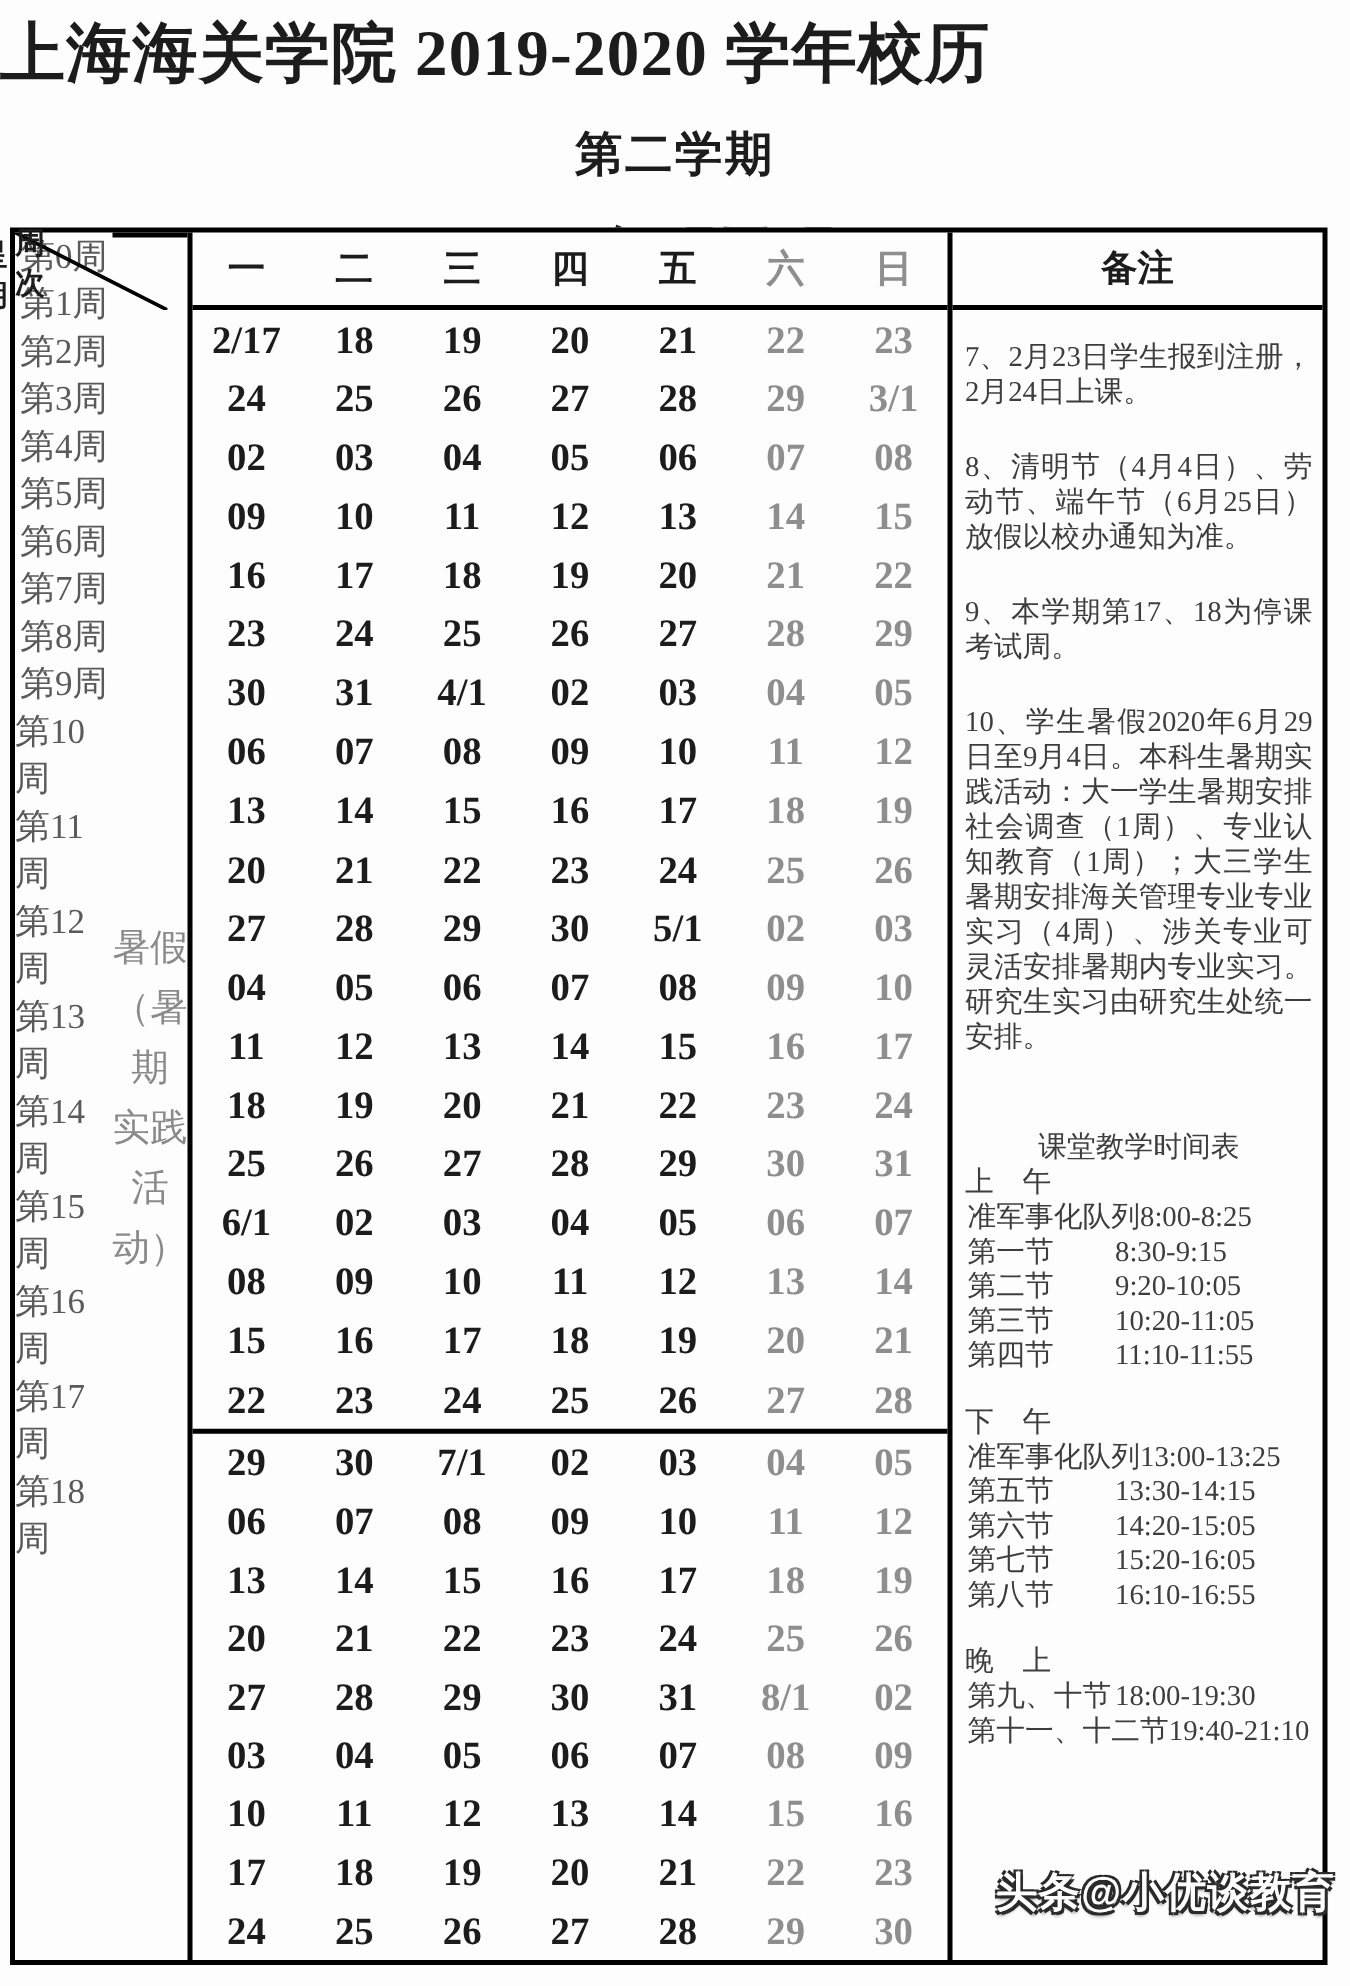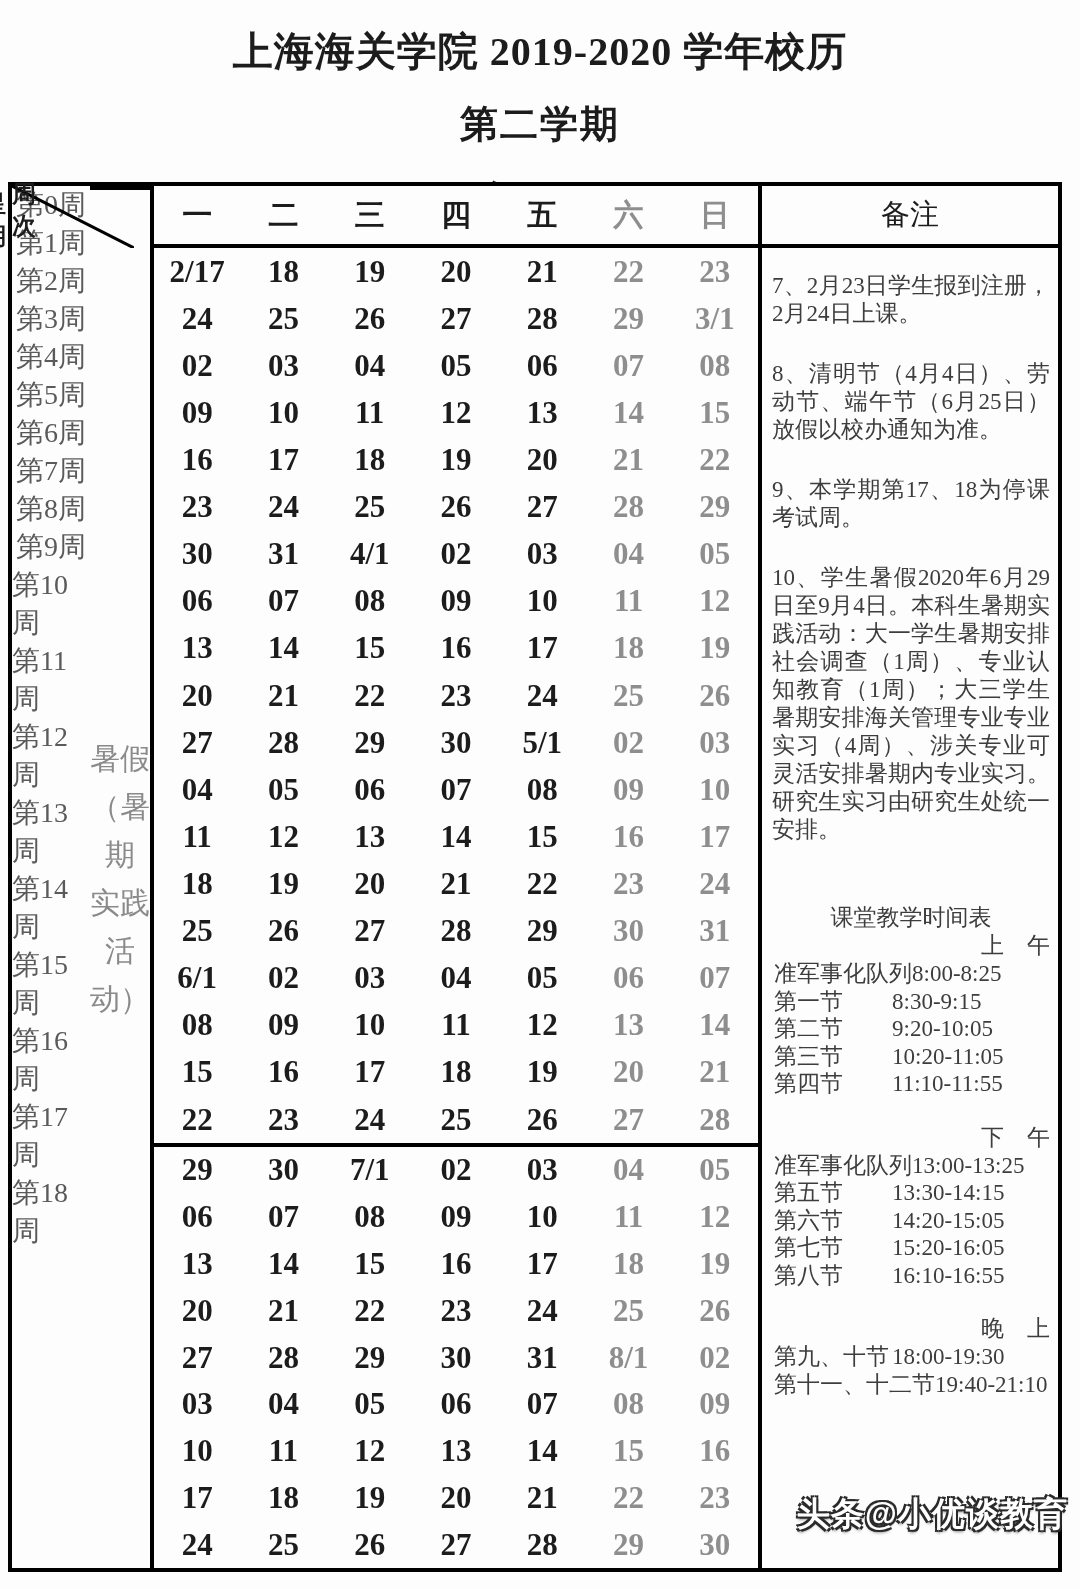--- a/index.html
+++ b/index.html
@@ -4,21 +4,21 @@
 <style>
   * { margin:0; padding:0; box-sizing:border-box; }
   html,body { background:#e9e9e9; }
   .page {
     position:relative; width:1080px; height:1589px; margin:0 auto;
     background:#fdfdfd; overflow:hidden;
     font-family:"Liberation Serif","DejaVu Serif",serif;
     color:#1c1c1c;
   }
   
-  .t1 { padding-top:24px;  text-align:center; font-size:40px; font-weight:bold; letter-spacing:1px; }
+  .t1 { padding-top:8px;  text-align:left; font-size:52px; font-weight:bold; letter-spacing:1px; }
   .t2 { margin-top:20px;  text-align:center; font-size:38px; font-weight:bold; letter-spacing:2px; }
   .t3 { margin-top:24px;  text-align:center; font-size:38px; font-weight:bold; }
   
   .cal {
     position:absolute; left:8px; top:182px; width:1054px; height:1390px;
     border:4px solid var(--border,#000); display:flex; background:#fdfdfd;
   }
   .col-weeks { width:142px; border-right:4px solid var(--border,#000); display:flex; flex-direction:row; }
   .col-dates { width:608px; border-right:4px solid var(--border,#000); display:flex; flex-direction:column; }
   .col-notes { flex:1; display:flex; flex-direction:column; }
@@ -26,21 +26,21 @@
   .diag-cell { height:62px; border-bottom:4px solid var(--border,#000); position:relative; }
   .diag-cell svg { position:absolute; left:0; top:0; }
   .diag-top    { position:absolute; top:2px;  right:6px; font-size:24px; font-weight:bold; }
   .diag-bottom { position:absolute; bottom:2px; left:0; font-size:24px; font-weight:bold; }
   .days-header { height:62px; border-bottom:4px solid var(--border,#000);
                  display:grid; grid-template-columns:repeat(7,1fr); }
   .day-h { display:flex; align-items:center; justify-content:center;
            font-size:30px; font-weight:bold; }
   .notes-header { height:62px; border-bottom:4px solid var(--border,#000);
                   display:flex; align-items:center; justify-content:center;
-                  font-size:29px; font-weight:normal; }
+                  font-size:29px; font-weight:bold; }
   
   #week-labels { height:895px; display:flex; flex-direction:column; }
   .wlabel { flex:1; display:flex; align-items:center; justify-content:center;
             font-size:28px; color:var(--week-label-text,#5a5a5a); }
   .summer-label { flex:1; border-top:4px solid var(--border,#000);
                   display:flex; align-items:center; justify-content:flex-start; }
   .summer-label-text { text-align:center; font-size:30px; line-height:48px;
                        color:var(--summer-label-text,#8a8a8a); }
   
   #main-grid { height:895px; display:flex; flex-direction:column; }
@@ -48,21 +48,21 @@
   .drow { flex:1; display:grid; grid-template-columns:repeat(7,1fr);text-align:right; }
   .dcell { display:flex; align-items:center; justify-content:center;
            font-size:31px; font-weight:bold; color:var(--weekday-text,#1c1c1c); }
   .wk { color:var(--weekend-text,#8e8e8e) !important; }
   
   .notes-body { flex:1; padding:24px 8px 0 10px; font-size:23px;
                 color:var(--notes-text,#3d3d3d); }
   .note { margin:0 0 32px 0; line-height:28px; text-align:justify; }
   .sched { margin-top:60px; }
   .sched-title { text-align:center; line-height:28px; }
-  .sec-name { text-align:right; line-height:28px; margin-top:26px; }
+  .sec-name { text-align:left; line-height:28px; margin-top:26px; }
   .sec-name.first { margin-top:0; }
   .sched-row { display:flex; line-height:27.5px; padding-left:2px; }
   .s-label { min-width:118px; }
   
   .watermark {
     position:absolute; top:1492px; right:12px;
     font-family:"Liberation Sans","DejaVu Sans",sans-serif;
     font-size:33px; font-weight:bold; letter-spacing:1px; color:#ffffff;
     text-shadow:-2px -2px 0 #2a2a2a, 2px -2px 0 #2a2a2a, -2px 2px 0 #2a2a2a,
                  2px 2px 0 #2a2a2a, 0 3px 3px rgba(0,0,0,.45);

